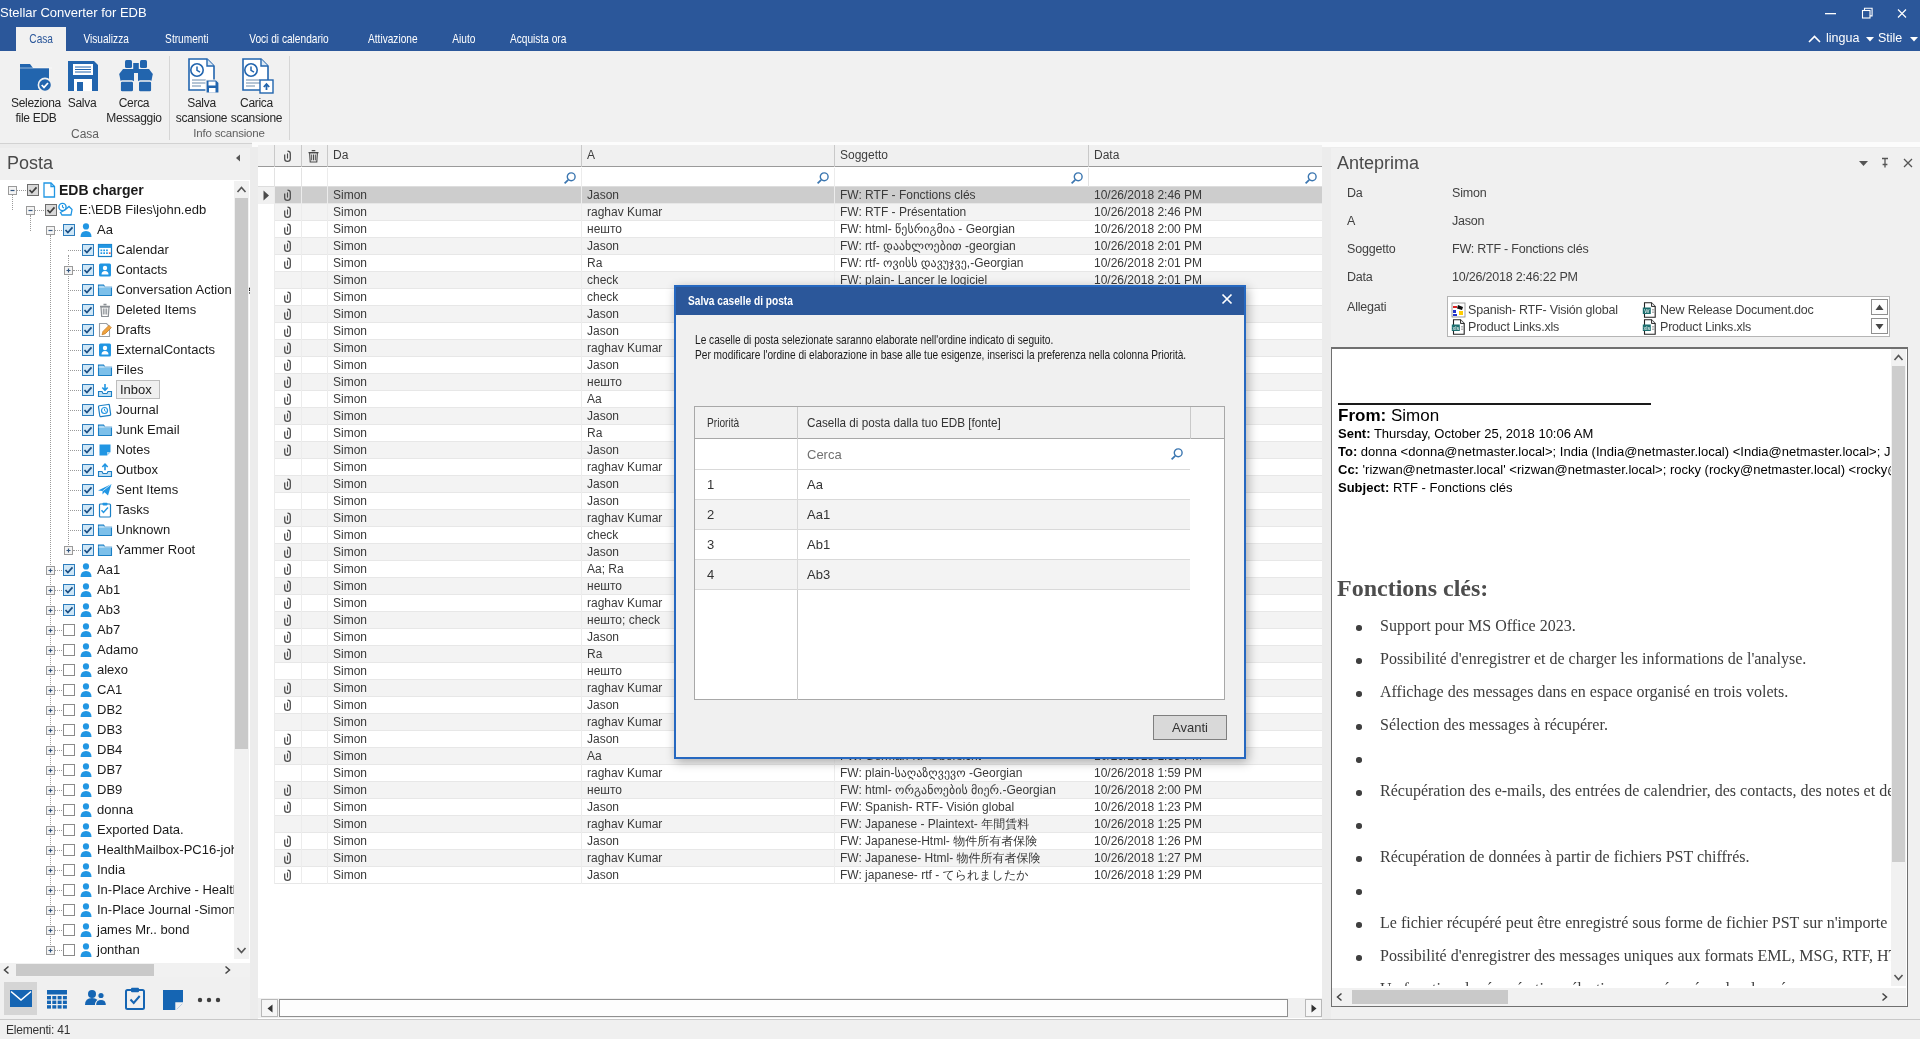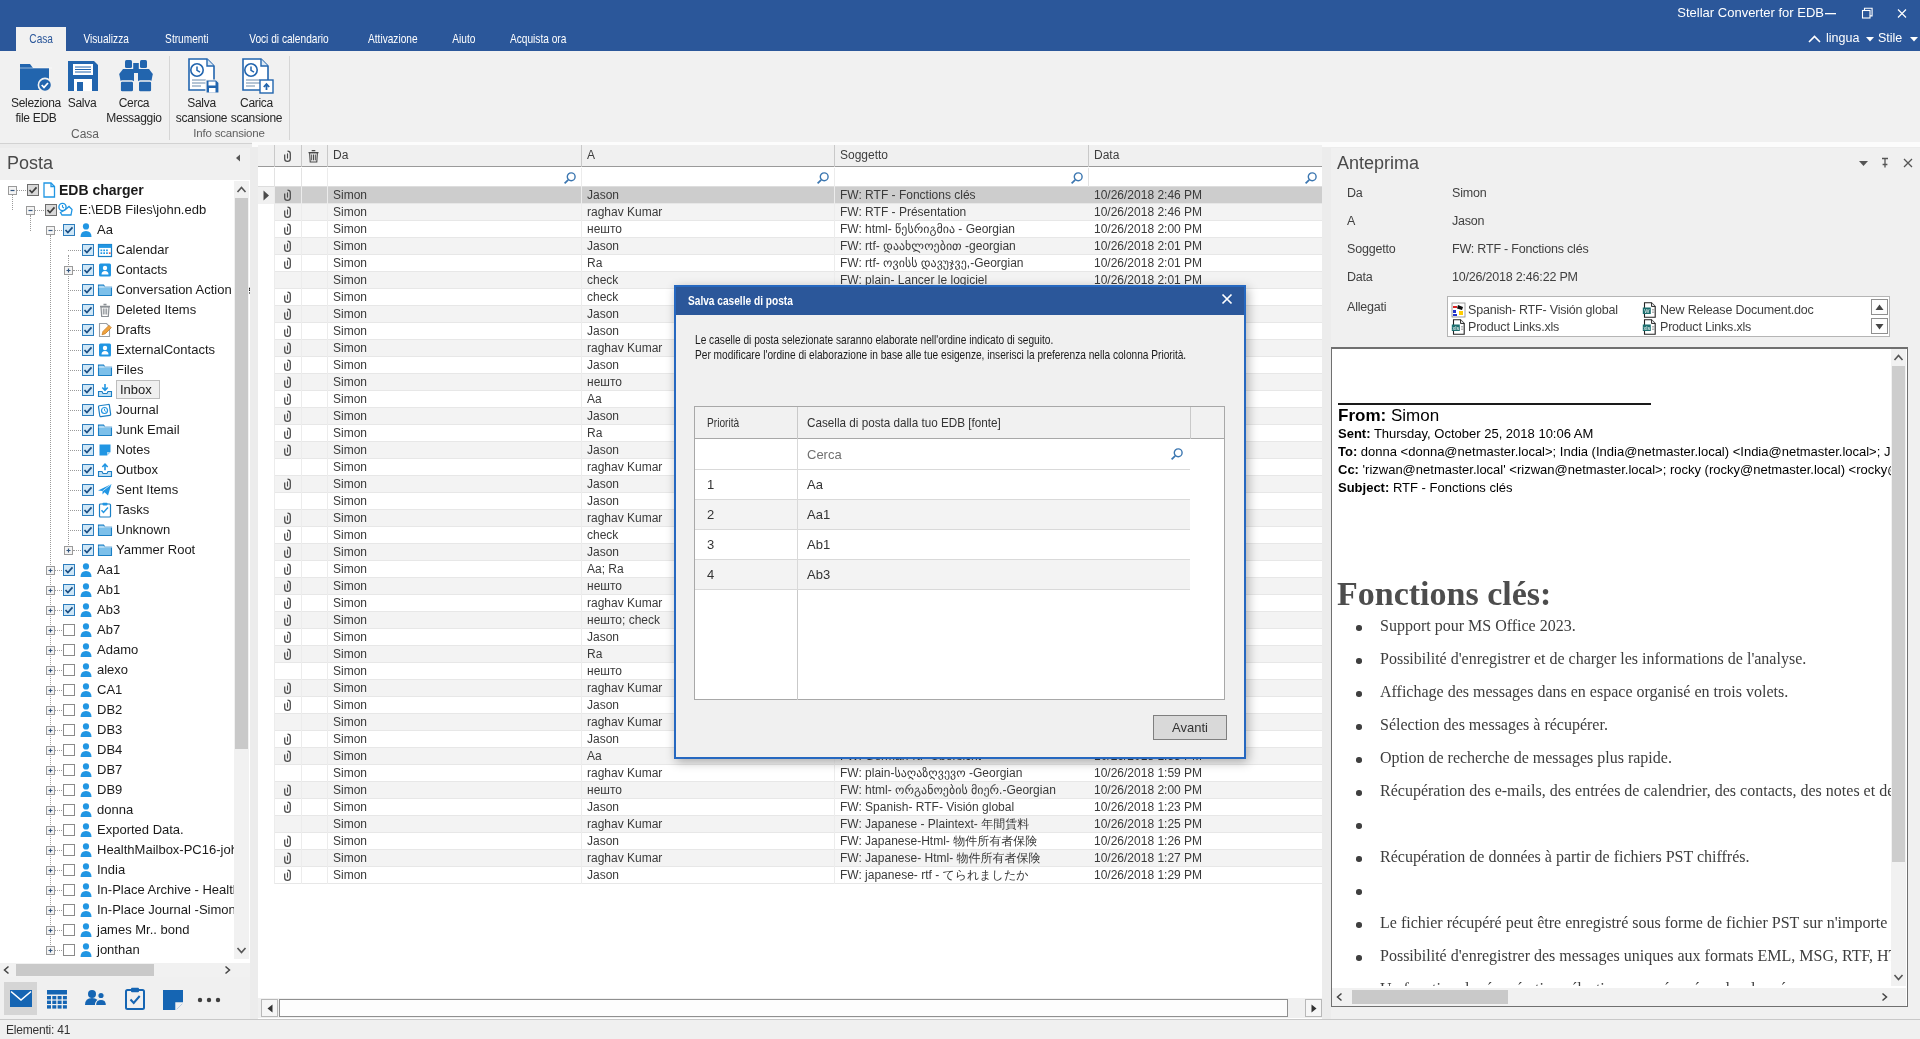--- a/index.html
+++ b/index.html
@@ -15,21 +15,21 @@
 .vline{position:absolute;width:1px}
 .hline{position:absolute;height:1px}
 .dot{border-left:1px dotted #9a9a9a}
 .doth{border-top:1px dotted #9a9a9a}
 .cnd{display:inline-block;transform:scaleX(0.78);transform-origin:0 50%;white-space:nowrap}
 .cndc{display:inline-block;transform:scaleX(0.78);transform-origin:50% 50%;white-space:nowrap}
 svg{display:block}
 </style></head><body>
 <div class="app">
 <div class="a tit" style="left:0;top:0;width:1920px;height:27px"></div>
-    <div class="a" style="left:0;top:0;width:1824px;height:27px;color:#fff;font-size:13px;line-height:26px;text-align:right">Stellar Converter for EDB</div>
+    <div class="a" style="left:0;top:0;width:1824px;height:27px;color:#fff;font-size:13px;line-height:26px;text-align:left">Stellar Converter for EDB</div>
     <svg class="a" style="left:1818px;top:0" width="96" height="27" viewBox="0 0 96 27">
       <rect x="7" y="13" width="11" height="1.3" fill="#fff"></rect>
       <rect x="44.5" y="10.5" width="7.5" height="7.5" fill="none" stroke="#fff" stroke-width="1.1"></rect>
       <path d="M46.5 10.5 v-2.2 h7.6 v7.6 h-2.3" fill="none" stroke="#fff" stroke-width="1.1"></path>
       <path d="M80 9.5 l8 8 M88 9.5 l-8 8" stroke="#fff" stroke-width="1.2"></path>
     </svg>
     <div class="a tit" style="left:0;top:27px;width:1920px;height:24px"></div>
     <div class="a" style="left:16px;top:27px;width:50px;height:24px;background:#f1f1f1;color:#2b579a;font-size:13px;line-height:24px;text-align:center"><span class="cndc">Casa</span></div>
     <div class="a tab" style="left:70px;top:27px;width:73px;height:24px"><span class="cndc">Visualizza</span></div>
     <div class="a tab" style="left:156px;top:27px;width:62px;height:24px"><span class="cndc">Strumenti</span></div>
@@ -1079,31 +1079,30 @@
       </svg>
     </div>
     <div class="a" style="left:1331px;top:347px;width:577px;height:660px;background:#fff;border:1px solid #707070;border-top-width:2px"></div>
     <div class="a" style="left:1332px;top:349px;width:559px;height:637px;overflow:hidden">
       <div class="a" style="left:6px;top:54px;width:313px;height:2px;background:#1a1a1a"></div>
       <div class="a" style="left:6px;top:58px;font-size:17px;color:#000;line-height:18px;white-space:nowrap"><b>From:</b> Simon</div>
       <div class="a" style="left:6px;top:76px;font-size:13px;color:#000;line-height:18px;white-space:nowrap"><b>Sent:</b> Thursday, October 25, 2018 10:06 AM</div>
       <div class="a" style="left:6px;top:94px;font-size:13px;color:#000;line-height:18px;white-space:nowrap"><b>To:</b> donna &lt;donna@netmaster.local&gt;; India (India@netmaster.local) &lt;India@netmaster.local&gt;; Jason (Jason</div>
       <div class="a" style="left:6px;top:112px;font-size:13px;color:#000;line-height:18px;white-space:nowrap"><b>Cc:</b> 'rizwan@netmaster.local' &lt;rizwan@netmaster.local&gt;; rocky (rocky@netmaster.local) &lt;rocky@netmas</div>
       <div class="a" style="left:6px;top:130px;font-size:13px;color:#000;line-height:18px;white-space:nowrap"><b>Subject:</b> RTF - Fonctions clés</div>
-      <div class="a" style="left:5px;top:226px;font-family:'Liberation Serif',serif;font-size:34px;font-weight:bold;color:#4d4d4d">Fonctions clés:</div>
+      <div class="a" style="left:5px;top:226px;font-family:'Liberation Serif',serif;font-size:24px;font-weight:bold;color:#4d4d4d">Fonctions clés:</div>
       <div class="a" style="left:24px;top:276px;width:5.5px;height:5.5px;border-radius:50%;background:#3f3f3f"></div>
       <div class="a" style="left:48px;top:268px;width:515px;font-family:'Liberation Serif',serif;font-size:16px;color:#3d3d3d;white-space:nowrap;overflow:hidden">Support pour MS Office 2023.</div>
       <div class="a" style="left:24px;top:309px;width:5.5px;height:5.5px;border-radius:50%;background:#3f3f3f"></div>
       <div class="a" style="left:48px;top:301px;width:515px;font-family:'Liberation Serif',serif;font-size:16px;color:#3d3d3d;white-space:nowrap;overflow:hidden">Possibilité d'enregistrer et de charger les informations de l'analyse.</div>
       <div class="a" style="left:24px;top:342px;width:5.5px;height:5.5px;border-radius:50%;background:#3f3f3f"></div>
       <div class="a" style="left:48px;top:334px;width:515px;font-family:'Liberation Serif',serif;font-size:16px;color:#3d3d3d;white-space:nowrap;overflow:hidden">Affichage des messages dans en espace organisé en trois volets.</div>
       <div class="a" style="left:24px;top:375px;width:5.5px;height:5.5px;border-radius:50%;background:#3f3f3f"></div>
       <div class="a" style="left:48px;top:367px;width:515px;font-family:'Liberation Serif',serif;font-size:16px;color:#3d3d3d;white-space:nowrap;overflow:hidden">Sélection des messages à récupérer.</div>
       <div class="a" style="left:24px;top:408px;width:5.5px;height:5.5px;border-radius:50%;background:#3f3f3f"></div>
-      <div class="a" style="left:48px;top:400px;width:515px;font-family:'Liberation Serif',serif;font-size:16px;color:#3d3d3d;white-space:nowrap;overflow:hidden">Option de recherche de messages plus rapide.</div>
       <div class="a" style="left:24px;top:441px;width:5.5px;height:5.5px;border-radius:50%;background:#3f3f3f"></div>
       <div class="a" style="left:48px;top:433px;width:515px;font-family:'Liberation Serif',serif;font-size:16px;color:#3d3d3d;white-space:nowrap;overflow:hidden">Récupération des e-mails, des entrées de calendrier, des contacts, des notes et des jou</div>
       <div class="a" style="left:24px;top:474px;width:5.5px;height:5.5px;border-radius:50%;background:#3f3f3f"></div>
       <div class="a" style="left:24px;top:507px;width:5.5px;height:5.5px;border-radius:50%;background:#3f3f3f"></div>
       <div class="a" style="left:48px;top:499px;width:515px;font-family:'Liberation Serif',serif;font-size:16px;color:#3d3d3d;white-space:nowrap;overflow:hidden">Récupération de données à partir de fichiers PST chiffrés.</div>
       <div class="a" style="left:24px;top:540px;width:5.5px;height:5.5px;border-radius:50%;background:#3f3f3f"></div>
       <div class="a" style="left:24px;top:573px;width:5.5px;height:5.5px;border-radius:50%;background:#3f3f3f"></div>
       <div class="a" style="left:48px;top:565px;width:515px;font-family:'Liberation Serif',serif;font-size:16px;color:#3d3d3d;white-space:nowrap;overflow:hidden">Le fichier récupéré peut être enregistré sous forme de fichier PST sur n'importe quel dis</div>
       <div class="a" style="left:24px;top:606px;width:5.5px;height:5.5px;border-radius:50%;background:#3f3f3f"></div>
       <div class="a" style="left:48px;top:598px;width:515px;font-family:'Liberation Serif',serif;font-size:16px;color:#3d3d3d;white-space:nowrap;overflow:hidden">Possibilité d'enregistrer des messages uniques aux formats EML, MSG, RTF, HTML</div>

